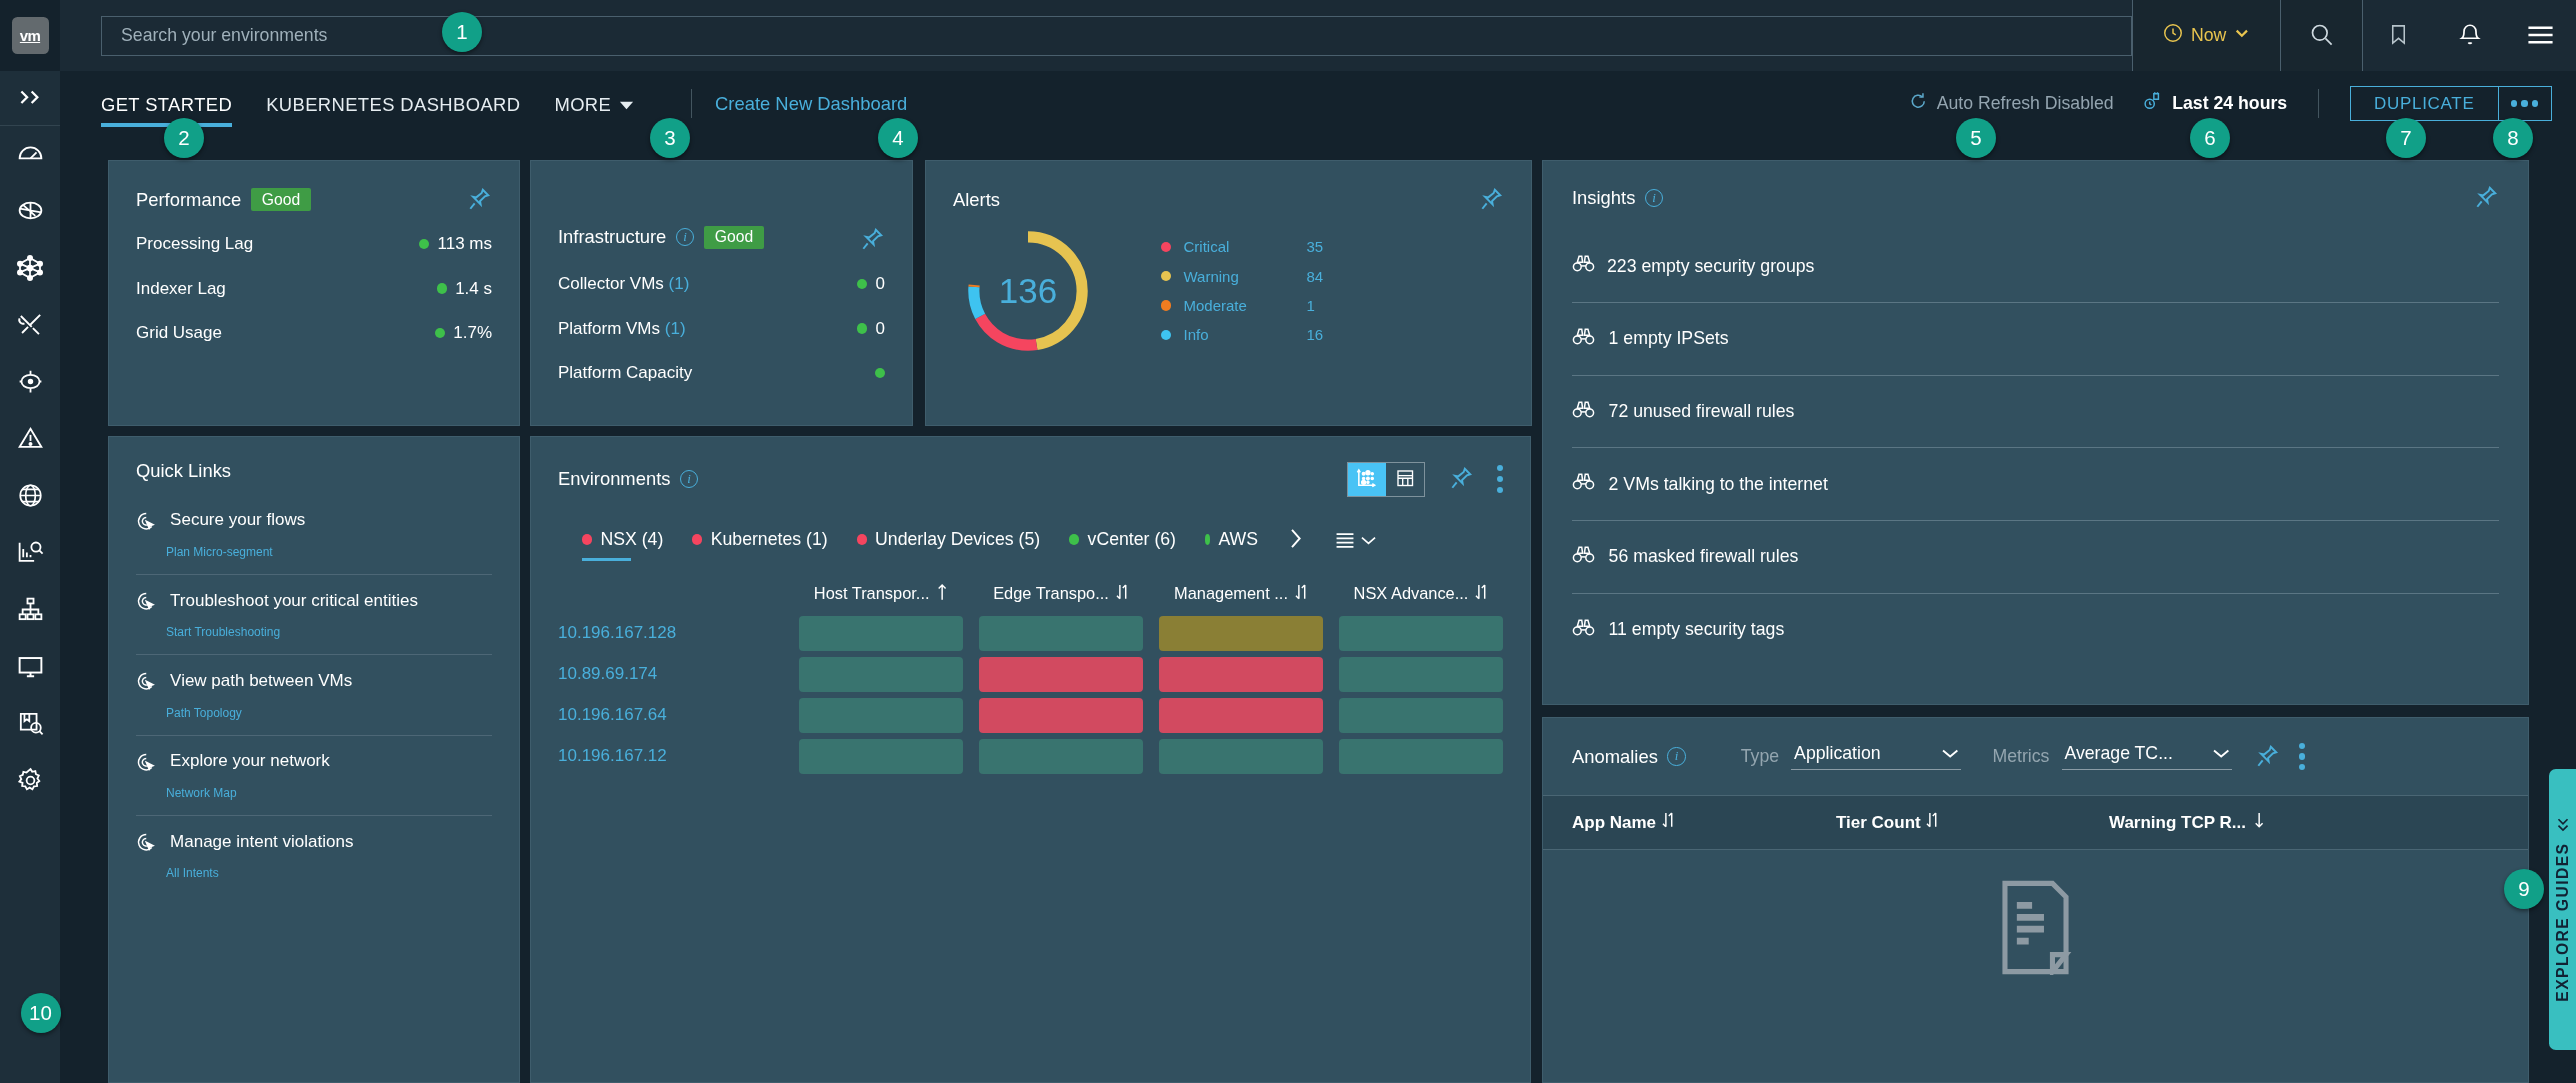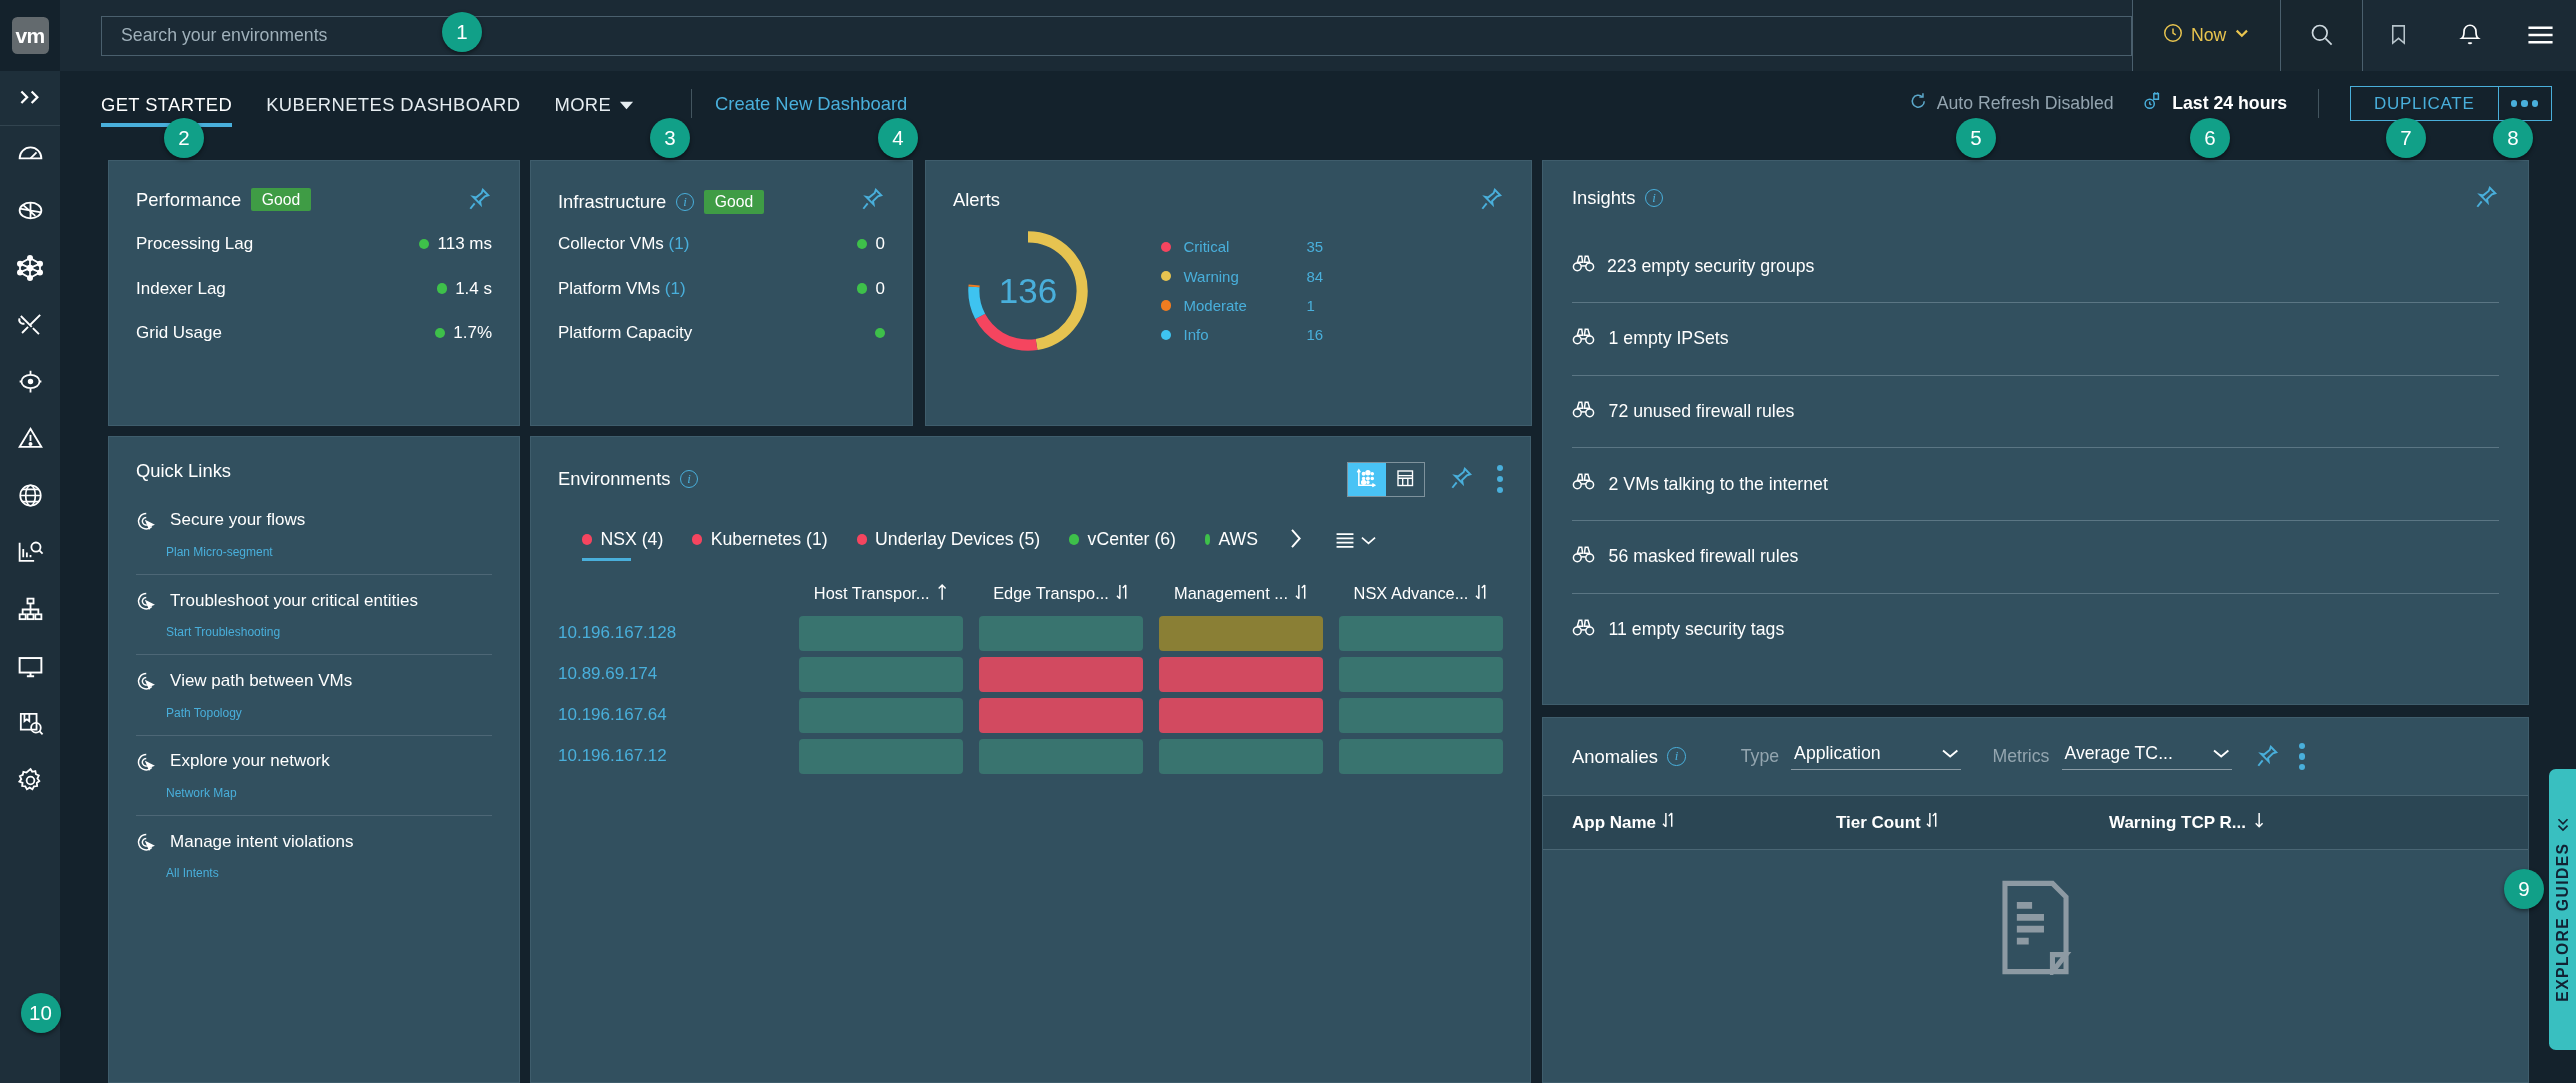--- a/index.html
+++ b/index.html
@@ -15,22 +15,22 @@
   .topbar {
     position: absolute; left: 0; top: 0; width: 2576px; height: 71px;
     background: #1b2a35; display: flex; align-items: stretch;
   }
   .logo-cell {
     width: 60px; height: 71px; background: #14222c;
     display: flex; align-items: center; justify-content: center;
   }
   .vm-logo {
     width: 37px; height: 37px; background: #636a6e; border-radius: 5.5px;
-    color: #fff; font-size: 21px; font-weight: bold; letter-spacing: -0.7px;
-    display: flex; align-items: center; justify-content: center;
+    color: #fff; font-size: 15px; font-weight: bold; letter-spacing: -0.7px;
+    display: flex; align-items: center; justify-content: center; text-decoration: underline;
   }
   .search-wrap { flex: 1; display: flex; align-items: center; padding: 0 0 0 41px; }
   .search-input {
     width: 100%; height: 40px; background: transparent;
     border: 0.7px solid #4a5f6d; color: #c7d3da; font-size: 17.7px;
     padding: 0 19px; font-family: "Liberation Sans", sans-serif; outline: none;
   }
   .search-input::placeholder { color: #9fb0ba; }
   .time-btn {
     width: 149px; border-left: 0.7px solid #4a5f6d; border-right: 0.7px solid #4a5f6d;
@@ -433,21 +433,21 @@
       <span>Grid Usage</span>
       <span class="val">
           <span class="sdot" style="background:#3ec04a"></span>
       <span>1.7%</span>
         </span>
     </div>
   </div>
 </div>
 
 <div class="card" style="left:530px; top:160px; width:383px; height:266px;">
-  <div style="display:flex;align-items:flex-end;padding:24.5px 27px 0 27px;">
+  <div style="display:flex;align-items:flex-start;padding:24.5px 27px 0 27px;margin-top:40px;">
     <div class="card-title">
       <span>Infrastructure</span>
       <span class="info-i">i</span>
       <span class="pill">Good</span>
     </div>
     <div style="margin-left:auto;" class="pin">
       <svg width="26" height="26" viewBox="0 0 24 24" fill="none" stroke="#49afdb" stroke-width="1.8">
         <path d="M15.5 3.5l5 5-3 1-4.5 4.5.5 3-7-7 3 .5L14.5 6.5z"></path>
           <path d="M8 16l-4 5"></path>
       </svg>

